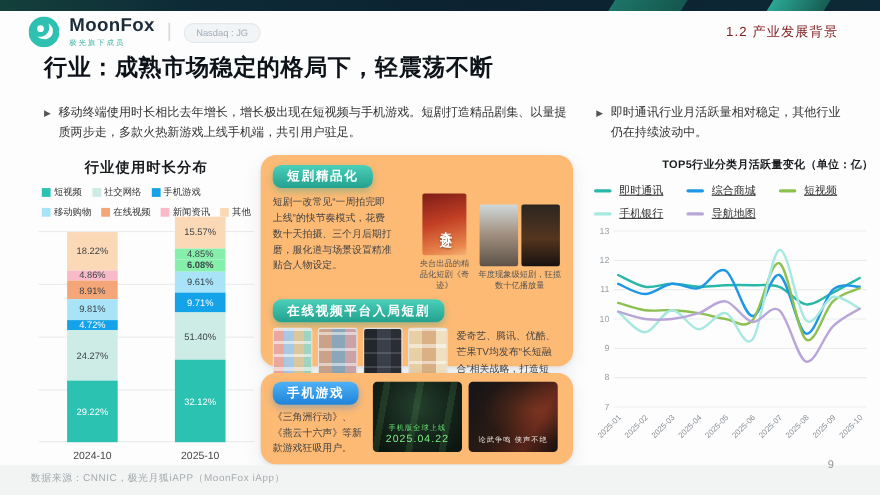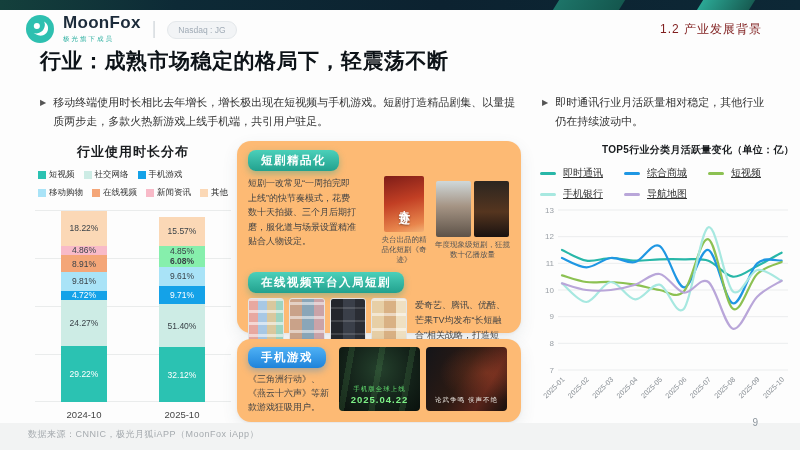--- a/index.html
+++ b/index.html
@@ -50,21 +50,21 @@
     box-shadow:0 6px 16px rgba(70,90,100,.10), 0 1px 3px rgba(70,90,100,.07); }
   .card-a { top:141px; height:192px; padding:9px 11px; }
   .card-b { top:339px; height:83px; padding:8px 11px; }
 
   .pill { display:inline-block; color:#fff; font-weight:bold; font-size:11.5px; padding:3px 13px; border-radius:8px; letter-spacing:1.5px; }
   .pill-teal { background:linear-gradient(180deg,#4bd0ba,#22a18e); box-shadow:0 3px 7px rgba(35,160,142,.38); }
   .pill-blue { background:linear-gradient(180deg,#4fb1f5,#1e83da); box-shadow:0 3px 7px rgba(30,131,218,.38); }
 
   .b1-row { display:flex; gap:20px; margin-top:5px; }
   .b1-text { width:122px; font-size:9px; color:#444; line-height:1.62; }
-  .figures { display:flex; gap:5px; align-items:center; }
+  .figures { display:flex; gap:5px; align-items:flex-end; }
   .figure { display:flex; flex-direction:column; align-items:center; }
   .fig1 { width:52px; } .fig2 { width:75px; }
   .poster { height:56px; border-radius:2px; }
   .poster-qiji { width:40px; background:linear-gradient(165deg,#7e1d18 0%,#c23f24 45%,#e8854c 85%,#f3b276 100%);
     display:flex; align-items:center; justify-content:center; }
   .poster-qiji span { color:#fff; font-size:11px; font-weight:bold; writing-mode:vertical-rl; letter-spacing:2px; text-shadow:0 1px 2px rgba(0,0,0,.4); }
   .fig2-posters { display:flex; gap:3px; }
   .poster-a { width:35px; background:linear-gradient(180deg,#cfd8da 0%,#a59484 45%,#5d5248 100%); }
   .poster-b { width:35px; background:linear-gradient(180deg,#2c2620 0%,#55351f 55%,#191210 100%); }
   .fig-caption { margin-top:3px; font-size:7.5px; color:#555; line-height:1.35; text-align:center; }
@@ -90,21 +90,21 @@
   .b3-row { display:flex; gap:7px; }
   .b3-left { width:84px; }
   .b3-text { margin-top:5px; font-size:9px; color:#444; line-height:1.55; }
   .games { display:flex; gap:6px; }
   .game { width:81px; height:64px; border-radius:4px; position:relative; overflow:hidden; }
   .game-delta { background:radial-gradient(ellipse at 50% 35%, #24402c 0%, #14231a 55%, #0a110d 100%); }
   .game-delta .g-figs { position:absolute; inset:0;
       background:repeating-linear-gradient(100deg, transparent 0 10px, rgba(90,160,90,.18) 10px 16px, transparent 16px 30px); }
   .game-text { position:absolute; left:0; right:0; bottom:6px; text-align:center; }
   .game-delta .gl1 { display:block; font-size:6.5px; color:#63e070; letter-spacing:1px; }
-  .game-delta .gl2 { display:block; font-size:9.5px; font-weight:bold; color:#7df086; letter-spacing:1px; }
+  .game-delta .gl2 { display:block; font-size:9.5px; font-weight:normal; color:#7df086; letter-spacing:1px; }
   .game-yanyun { background:linear-gradient(120deg,#141519 0%,#2c1a13 45%,#58241a 72%,#17100d 100%); }
   .game-yanyun .g-figs { position:absolute; inset:0;
       background:radial-gradient(ellipse at 75% 40%, rgba(220,90,50,.30) 0%, transparent 55%); }
   .game-yanyun .gl1 { display:block; font-size:6.5px; color:#e8e4de; letter-spacing:1px; }
 
   
   .right-chart { position:absolute; left:540px; top:143px; width:254px; }
   .rc-title { font-size:10px; font-weight:bold; color:#191c1f; letter-spacing:.3px;text-align:right; }
   .rc-legend { margin-top:9px; display:flex; flex-wrap:wrap; row-gap:7px; font-size:10px; color:#333;text-decoration:underline; }
   .rc-legend .lg-item { width:84px; }
@@ -203,21 +203,21 @@
           <div class="bar-seg" style="height: 46.3557px; background: rgb(205, 236, 229); color: rgb(58, 66, 72);">24.27%</div>
           <div class="bar-seg" style="height: 55.8102px; background: rgb(43, 194, 178); color: rgb(255, 255, 255);">29.22%</div>
         </div>
         <div class="bar-stack">
           <div class="bar-seg" style="height: 29.7387px; background: rgb(251, 216, 182); color: rgb(58, 66, 72);">15.57%</div>
           <div class="bar-seg" style="height: 9.2635px; background: #86efac; color: rgb(58, 66, 72);">4.85%</div>
           <div class="bar-seg" style="height: 11.6128px; background: #86efac; color: rgb(58, 66, 72); font-weight: bold;">6.08%</div>
           <div class="bar-seg" style="height: 18.3551px; background: rgb(169, 227, 247); color: rgb(58, 66, 72);">9.61%</div>
           <div class="bar-seg" style="height: 18.5461px; background: rgb(20, 162, 232); color: rgb(255, 255, 255);">9.71%</div>
           <div class="bar-seg" style="height: 42.9368px; background: rgb(205, 236, 229); color: rgb(58, 66, 72);">51.40%</div>
-          <div class="bar-seg" style="height: 55px; background: rgb(43, 194, 178); color: rgb(255, 255, 255);">32.12%</div>
+          <div class="bar-seg" style="height: 75px; background: rgb(43, 194, 178); color: rgb(255, 255, 255);">32.12%</div>
         </div>
       </div>
   </div>
   <div class="lc-xlabels" id="lc-xlabels">
       <span>2024-10</span>
       <span>2025-10</span>
     </div>
 </section>
 
 <section class="card card-a">

